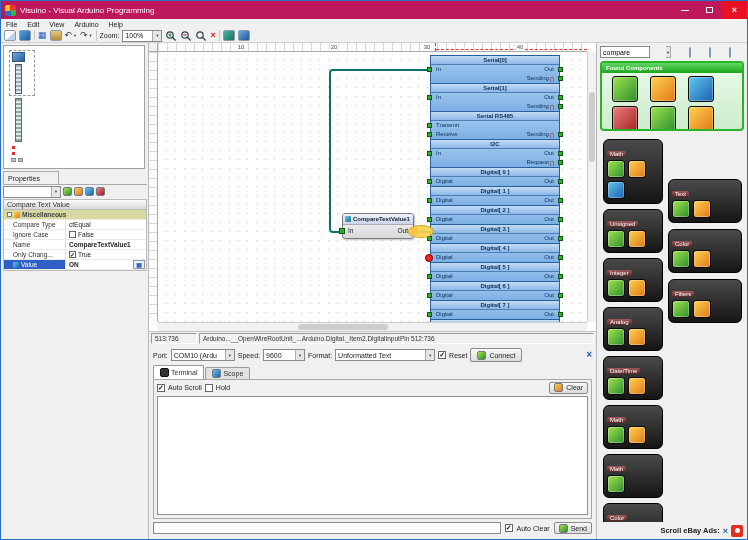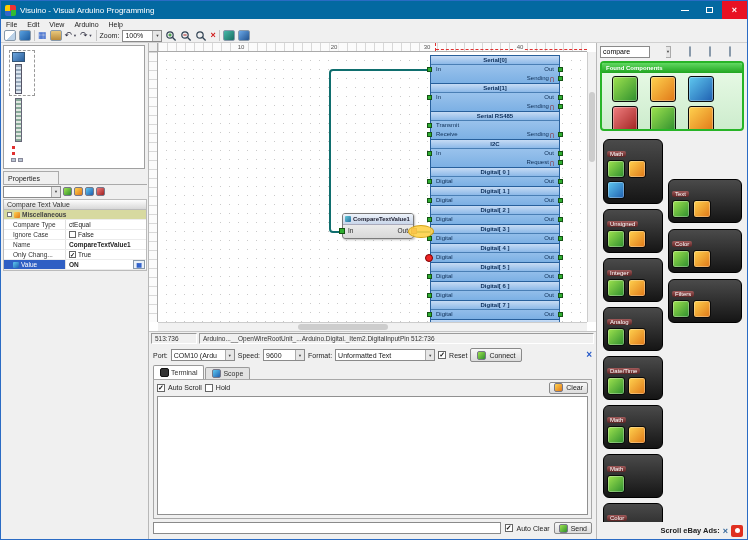--- a/index.html
+++ b/index.html
@@ -1,20 +1,20 @@
 <!DOCTYPE html>
 <html><head>
 <meta charset="utf-8">
 <style>
   *{box-sizing:border-box;margin:0;padding:0}
   body{margin:0;background:#555;font-family:"Liberation Sans",sans-serif;-webkit-font-smoothing:antialiased}
   #window{position:relative;width:748px;height:540px;background:#f0f0f0;border:1px solid #2a6bc4;overflow:hidden}
 
   
-  #titlebar{position:absolute;left:0;top:0;right:0;height:18px;background:#0369a1;display:flex;align-items:center;padding-left:4px;gap:4px}
+  #titlebar{position:absolute;left:0;top:0;right:0;height:18px;background:#be185d;display:flex;align-items:center;padding-left:4px;gap:4px}
   .app-icon{width:11px;height:11px;border-radius:2px;background:conic-gradient(#e33 0 25%,#3b3 0 50%,#36c 0 75%,#fc0 0)}
   .title-text{color:#fff;font-size:8px;white-space:nowrap}
   .wbtns{margin-left:auto;display:flex;height:18px}
   .wbtn{width:25px;height:18px;display:flex;align-items:center;justify-content:center;color:#fff;font-size:9px}
   .glyph-min{width:8px;height:1px;background:#fff}
   .glyph-max{width:7px;height:6px;border:1px solid #fff}
   .wbtn.close{background:#e81123;font-weight:bold}
 
   #menubar{position:absolute;top:18px;left:0;right:0;height:10px;display:flex;align-items:center;background:#f0f0f0;font-size:7px;color:#222}
   .menu-item{padding:0 5px;cursor:default}
@@ -121,21 +121,21 @@
   .tab{height:12px;display:flex;align-items:center;gap:2px;padding:0 6px;font-size:7px;border:1px solid #9a9a9a;border-bottom:none;border-radius:2px 2px 0 0;background:#e2e2e2;color:#333}
   .tab.active{background:#fff;height:14px}
   .groupbox{position:absolute;left:4px;right:4px;top:47px;height:140px;border:1px solid #a8a8a8;background:#f0f0f0}
   .ttool{position:absolute;top:1px;left:3px;right:3px;height:13px;display:flex;align-items:center;gap:3px;font-size:7px;color:#222}
   .terminal{position:absolute;left:3px;right:3px;top:16px;bottom:3px;background:#fff;border:1px solid #909090}
   .sendrow{position:absolute;left:4px;right:4px;bottom:4px;height:14px;display:flex;align-items:center;gap:4px;font-size:7px;color:#222}
   .sendrow input{flex:1;height:12px;border:1px solid #8a8a8a;font-size:7px;padding-left:2px;font-family:"Liberation Sans",sans-serif}
 
   
   #rightpanel{position:absolute;left:595px;top:42px;right:0;bottom:0;background:#f0f0f0;border-left:1px solid #b8b8b8}
-  .searchrow{position:absolute;top:2px;left:3px;right:2px;height:13px;display:flex;align-items:center;gap:18px}
+  .searchrow{position:absolute;top:2px;left:3px;right:2px;height:13px;display:flex;align-items:flex-end;gap:18px}
   .searchrow input{width:50px;height:12px;border:1px solid #8a8a8a;font-size:7px;padding-left:2px;font-family:"Liberation Sans",sans-serif}
   .sdd{width:9px;height:12px;background:#e6e6e6;border:1px solid #aaa;border-left:none;font-size:4px;display:flex;align-items:center;justify-content:center;color:#444;margin-left:-2px}
   #found{position:absolute;left:3px;top:18px;width:144px;height:70px;border:2px solid #27b427;border-radius:4px;background:linear-gradient(180deg,#eafbe8,#cdeccd);overflow:hidden}
   .fstrip{height:10px;background:linear-gradient(#61d861,#1fa51f);color:#fff;font-size:6px;line-height:10px;padding-left:4px;font-weight:bold}
   .ficons{display:flex;flex-wrap:wrap;gap:4px 12px;padding:3px 10px}
   .cicon{width:18px;height:18px;border:1px solid #0a0a0a;border-radius:3px;box-shadow:inset 0 0 0 1px rgba(255,255,255,.3)}
   .cicon.big{width:26px;height:26px}
   #colL{position:absolute;left:6px;top:96px;width:60px;display:flex;flex-direction:column;gap:5px}
   #colR{position:absolute;left:71px;top:136px;width:74px;display:flex;flex-direction:column;gap:6px}
   .ccard{background:linear-gradient(180deg,#4a4a4a,#151515);border:1px solid #000;border-radius:6px;padding:2px 3px 4px}

